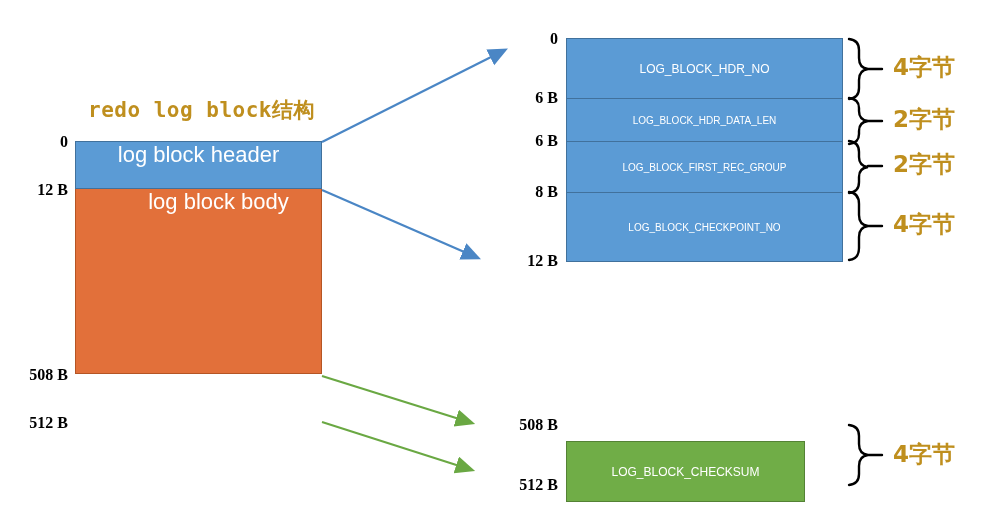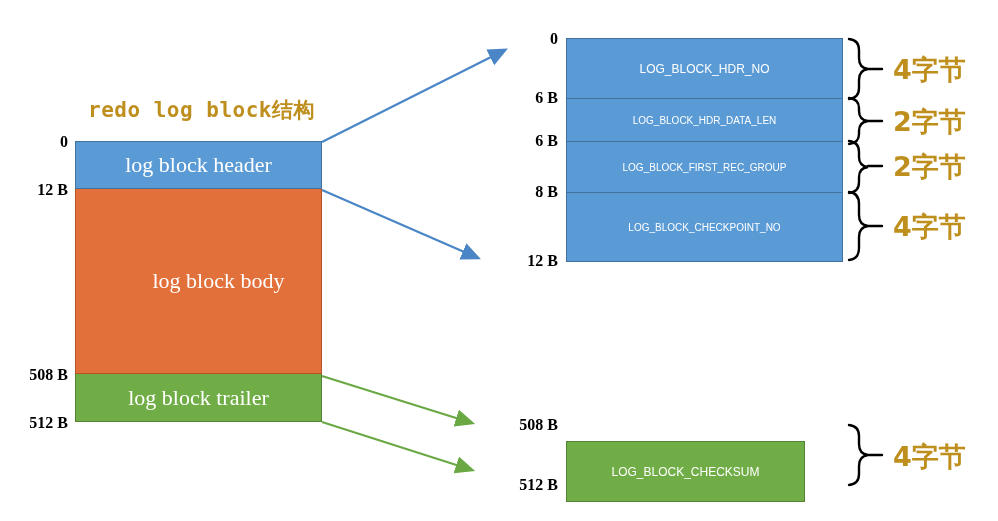--- a/index.html
+++ b/index.html
@@ -40,25 +40,24 @@
     color: #000000;
     text-align: right;
     white-space: nowrap;
     line-height: 1;
   }
 
   
   .block {
     box-sizing: border-box;
     display: flex;
-    align-items: center;
+    align-items: flex-start;
     justify-content: center;
     color: #ffffff;
     white-space: nowrap;
-    font-family: Liberation Serif, serif;
   }
   .block-main {
     left: 75px;
     width: 247px;
     font-size: 22px;
   }
   .block-header  { top: 141px;  height: 48px;  background: #5b9bd5; border: 1px solid #41719c; }
   .block-body    { top: 189px;  height: 185px; background: #e2703a; border: 1px solid #b55524; border-top: none; padding-left: 40px; }
   .block-trailer { top: 374px;  height: 48px;  background: #70ad47; border: 1px solid #548235; border-top: none; }
 
@@ -77,21 +76,21 @@
   }
   .panel-row:last-child { border-bottom: 1px solid #41719c; }
   .panel-row.green { background: #70ad47; border-color: #548235; }
 
   .row-label-lg { font-size: 12px; }
   .row-label-sm { font-size: 10px; }
 
   
   .size-label {
     font-family: "DejaVu Sans", sans-serif;
-    font-size: 27px;
+    font-size: 23px;
     font-weight: bold;
     color: #bf8f1e;
     white-space: nowrap;
     line-height: 1;
   }
 
   
   #overlay {
     position: absolute;
     left: 0; top: 0;
@@ -146,23 +145,20 @@
   <div class="abs offset-label" style="left:6px; top:182px; width:62px;">12 B</div>
   <div class="abs offset-label" style="left:6px; top:367px; width:62px;">508 B</div>
   <div class="abs offset-label" style="left:6px; top:415px; width:62px;">512 B</div>
 
   <div class="abs block block-main block-header">
     <span>log block header</span>
   </div>
   <div class="abs block block-main block-body">
     <span>log block body</span>
   </div>
-  <div class="abs block block-main block-trailer">
-    <span>log block trailer</span>
-  </div>
 
   <div class="panel" style="left:566px; top:38px; width:277px;">
     <div class="panel-row row-label-lg" style="height:60px;">
       <span>LOG_BLOCK_HDR_NO</span>
     </div>
     <div class="panel-row row-label-sm" style="height:43px;">
       <span>LOG_BLOCK_HDR_DATA_LEN</span>
     </div>
     <div class="panel-row row-label-sm" style="height:51px;">
       <span>LOG_BLOCK_FIRST_REC_GROUP</span>

